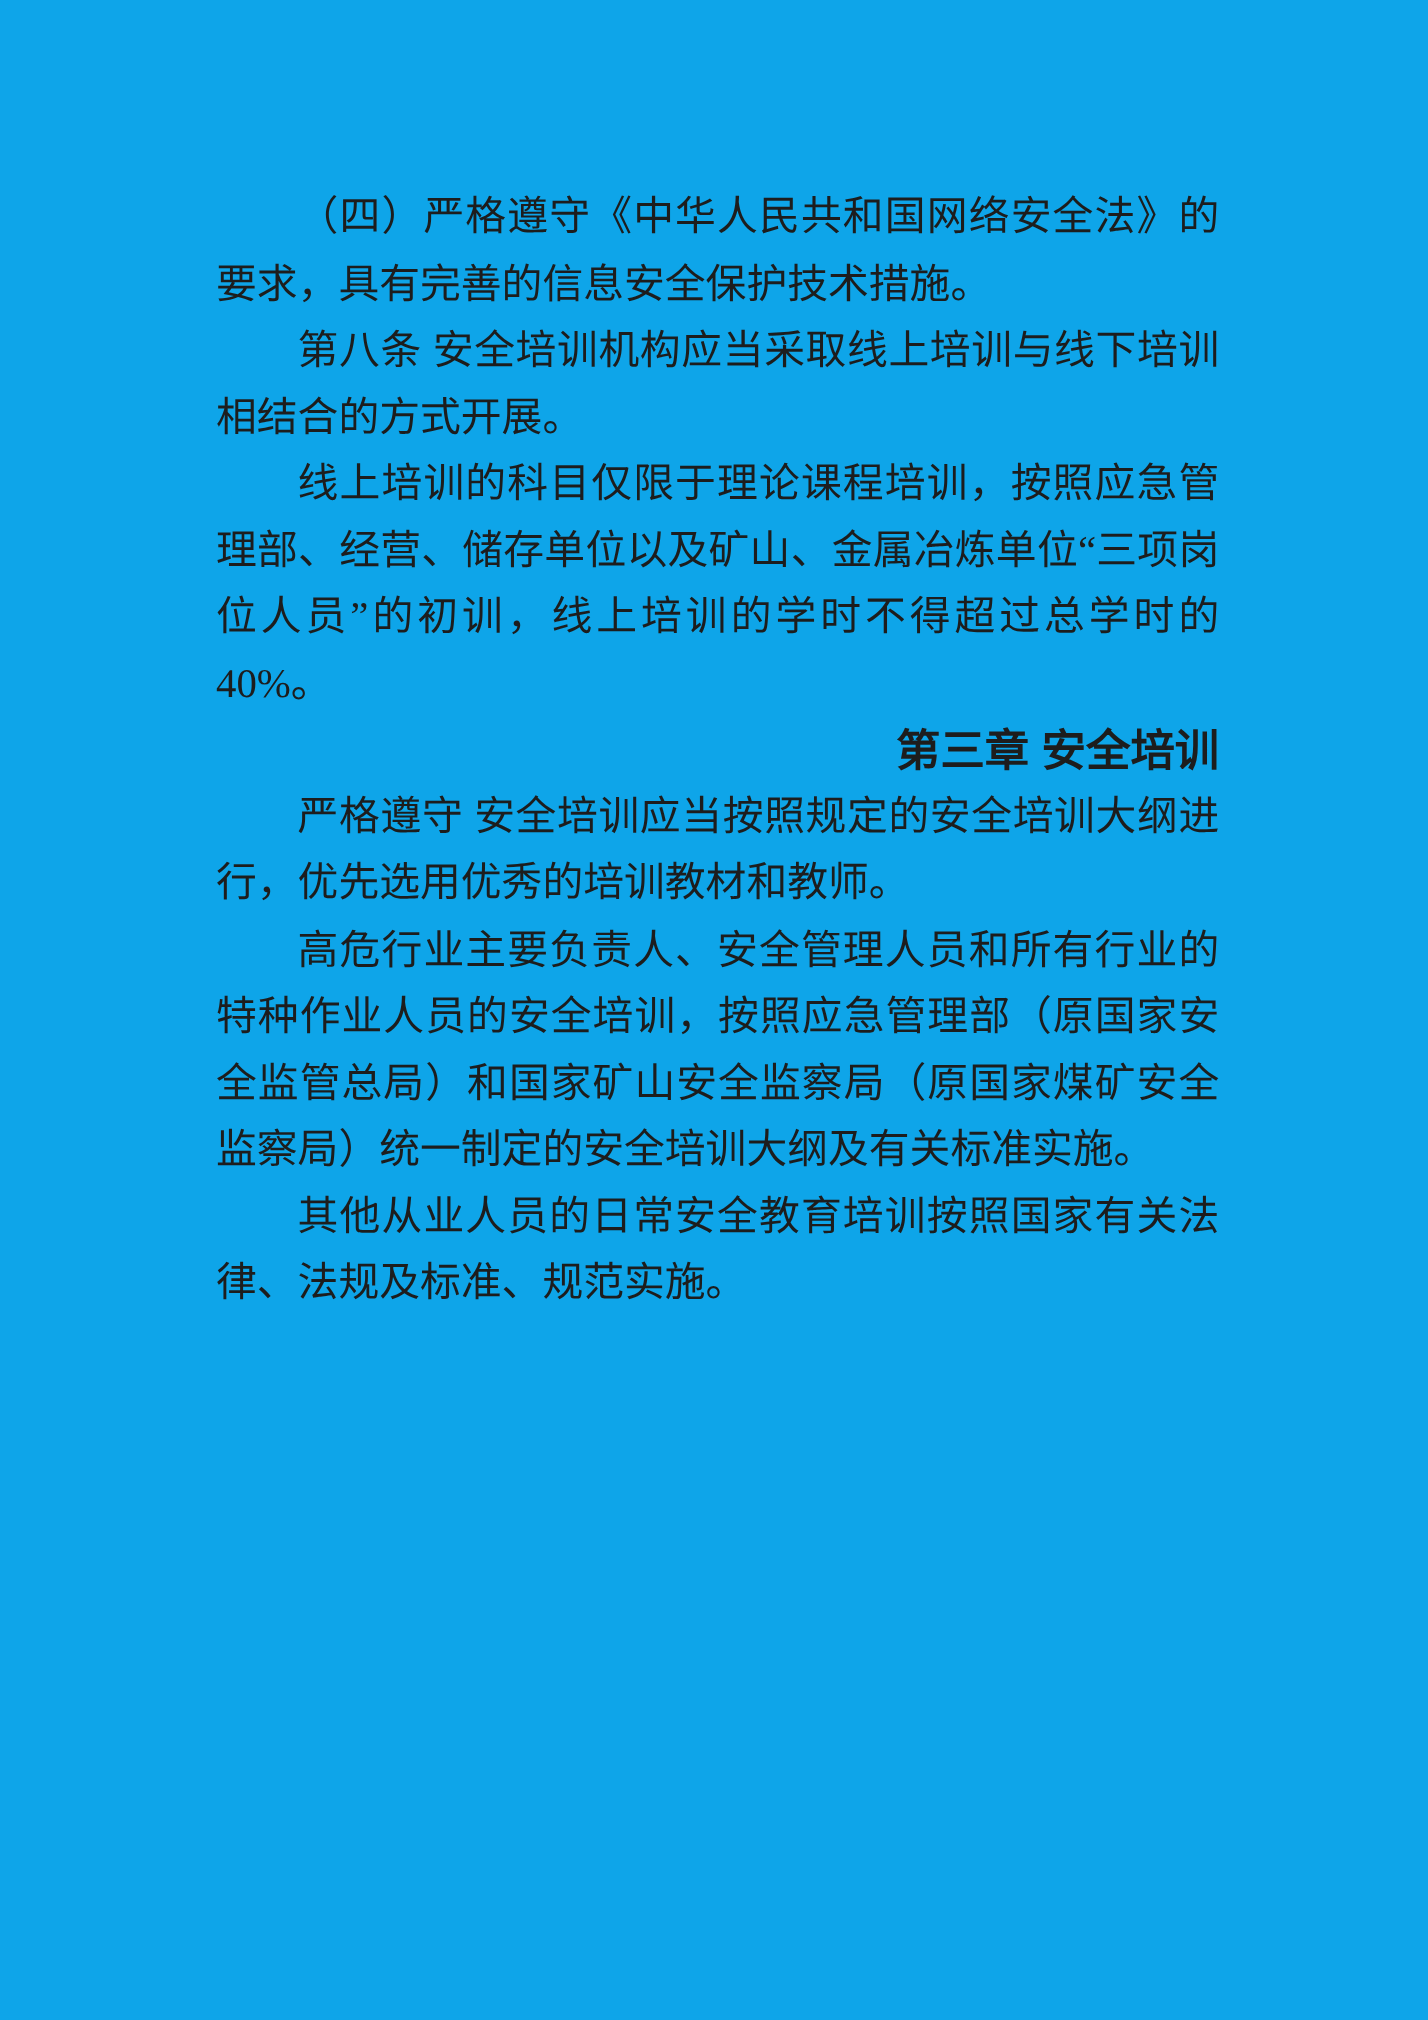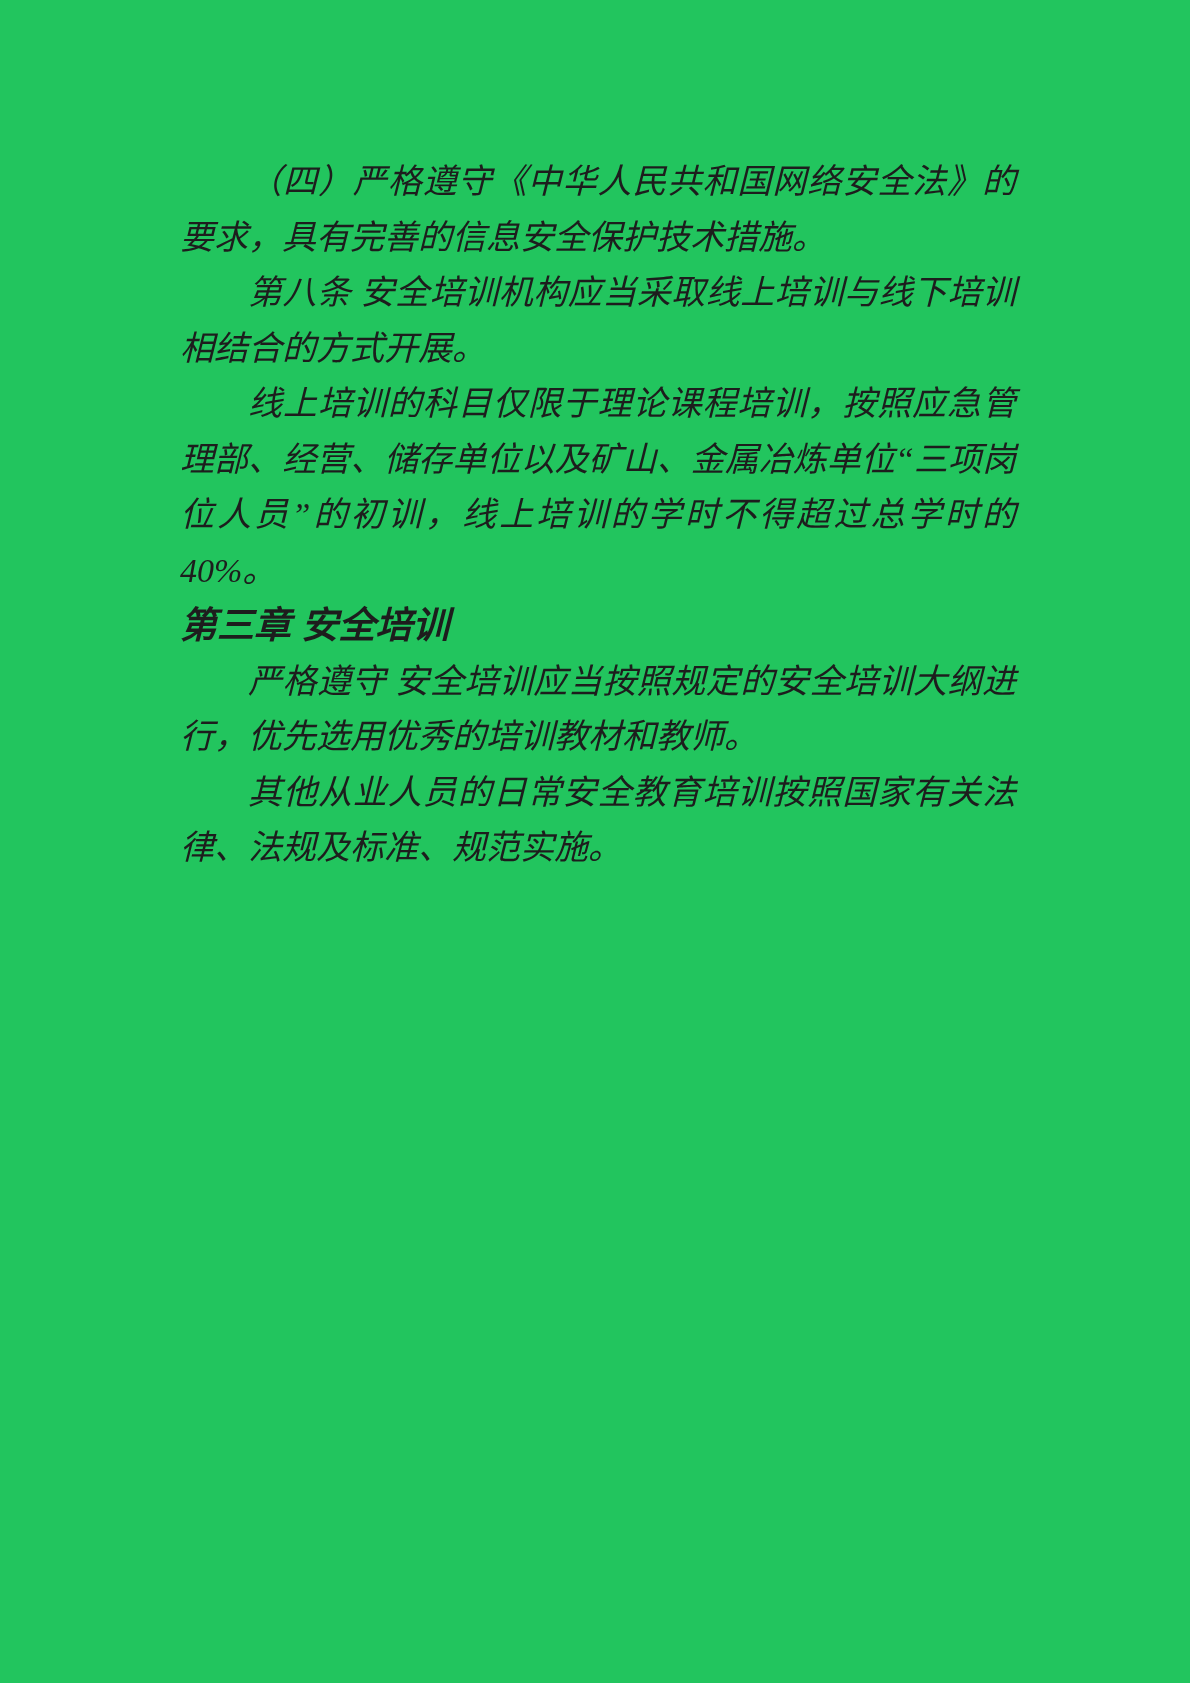--- a/index.html
+++ b/index.html
@@ -34,29 +34,30 @@
     text-indent: 2em;
     word-break: normal;
     line-break: strict;
   }
   .chapter-heading {
     margin: 0;
     font-family: "Liberation Sans", "DejaVu Sans", sans-serif;
     font-size: 37px;
     font-weight: bold;
     line-height: 55.5px;
-    text-align: left;
+    text-align: right;
     text-indent: 0;
   }
 </style>
 </head>
 <body>
 
-<div class="page" style="background: #22c55e; color: rgb(29, 29, 29); font-style: italic;">
+<div class="page" style="background: #0ea5e9; color: rgb(29, 29, 29);">
   <div class="content">
       <p class="para">（四）严格遵守《中华人民共和国网络安全法》的要求，具有完善的信息安全保护技术措施。</p>
       <p class="para">第八条 安全培训机构应当采取线上培训与线下培训相结合的方式开展。</p>
       <p class="para">线上培训的科目仅限于理论课程培训，按照应急管理部、经营、储存单位以及矿山、金属冶炼单位“三项岗位人员”的初训，线上培训的学时不得超过总学时的40%。</p>
       <h2 class="chapter-heading">第三章 安全培训</h2>
       <p class="para">严格遵守 安全培训应当按照规定的安全培训大纲进行，优先选用优秀的培训教材和教师。</p>
+      <p class="para">高危行业主要负责人、安全管理人员和所有行业的特种作业人员的安全培训，按照应急管理部（原国家安全监管总局）和国家矿山安全监察局（原国家煤矿安全监察局）统一制定的安全培训大纲及有关标准实施。</p>
       <p class="para">其他从业人员的日常安全教育培训按照国家有关法律、法规及标准、规范实施。</p>
     </div>
 </div>
 
 </body></html>

